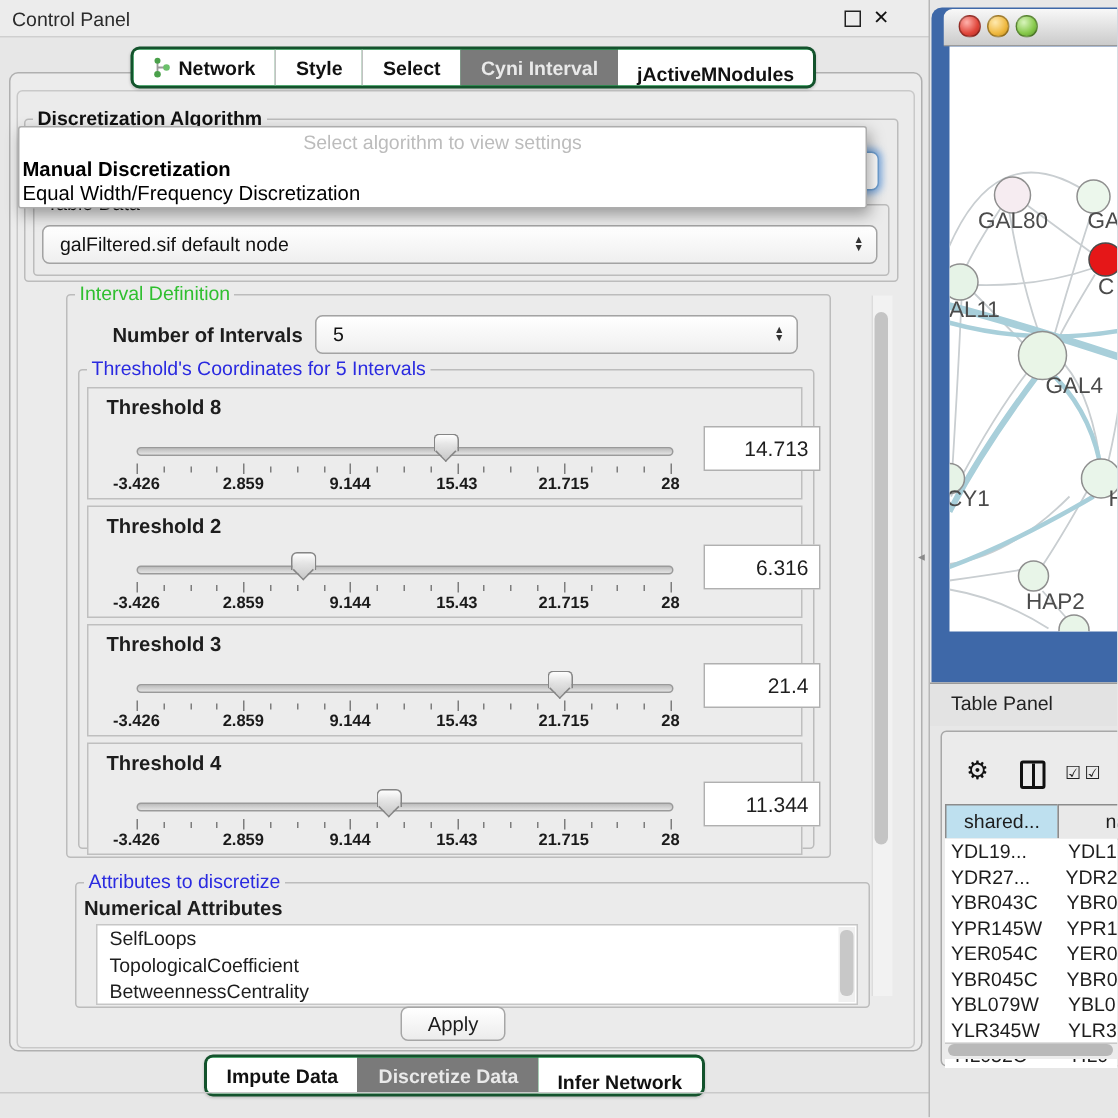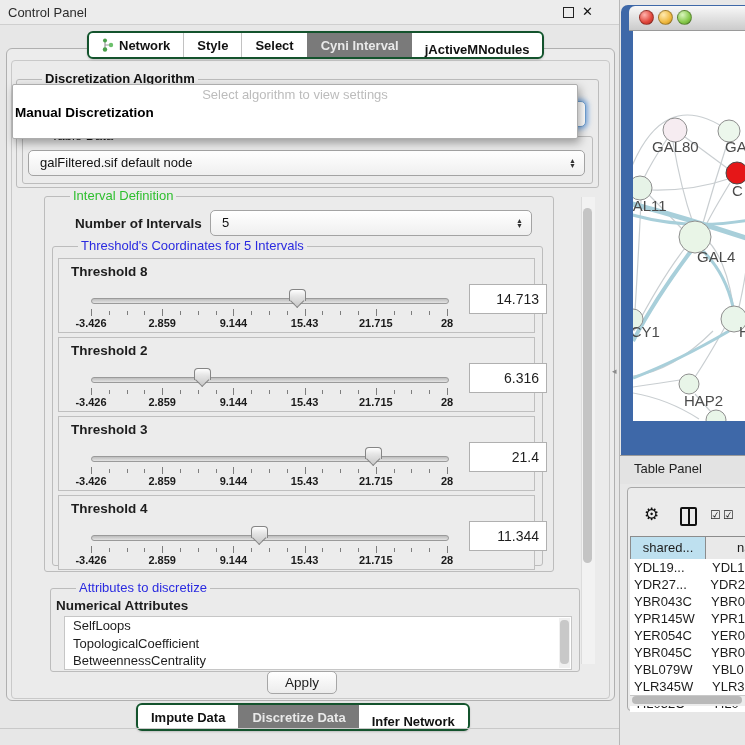--- a/index.html
+++ b/index.html
@@ -28,21 +28,21 @@
       background:#fff;white-space:nowrap;}
   .seg + .seg{border-left:1px solid #c2c2c2;}
   .seg.selected{background:#7a7a7a;color:#e9e9e9;border-left:1px solid #7a7a7a;}
   .seg.selected + .seg{border-left:none;align-items:flex-end;}
   #top-tabs{left:87px;top:31px;}
   #bottom-tabs{left:136px;top:703px;}
   .net-icon{width:12px;height:14px;margin-right:5px;}
 
   
   .group{border:1px solid #bcbcbc;border-radius:3px;background:transparent;}
-  .group-label{position:absolute;background:#ebebeb;padding:0 3px;font-size:13px;line-height:13px;margin-left:20px;}
+  .group-label{position:absolute;background:#ebebeb;padding:0 3px;font-size:13px;line-height:13px;}
   .lbl-black{color:#111;font-weight:bold;}
   .lbl-green{color:#2fbf2f;}
   .lbl-blue{color:#2a2ae0;}
 
   
   .combo{background:linear-gradient(#ffffff,#efefef);border:1px solid #a3a3a3;border-radius:5px;}
   .combo .val{position:absolute;left:11px;top:0;line-height:24px;font-size:13px;color:#111;white-space:nowrap;}
   .stepper{position:absolute;right:8px;top:50%;transform:translateY(-50%);display:flex;flex-direction:column;
       font-size:7px;line-height:5px;color:#333;}
   .stepper i::before{content:"\25B2";font-style:normal;}
@@ -172,20 +172,21 @@
     <span class="val">galFiltered.sif default node</span>
     <span class="stepper">
         <i></i>
         <b></b>
       </span>
   </div>
 
   <div class="abs" id="algo-popup">
     <div class="prompt">Select algorithm to view settings</div>
     <div class="opt boldsel">Manual Discretization</div>
+    <div class="opt">Equal Width/Frequency Discretization</div>
   </div>
 
   <div class="abs group" style="left:44px;top:196px;width:508px;height:374px;"></div>
   <div class="group-label lbl-green" style="left:50px;top:189px;">Interval Definition</div>
 
   <div class="abs" style="left:75px;top:216px;font-weight:bold;font-size:13.5px;">Number of Intervals</div>
   <div class="abs combo" style="left:210px;top:210px;width:320px;height:24px;">
     <span class="val">5</span>
     <span class="stepper">
         <i></i>

